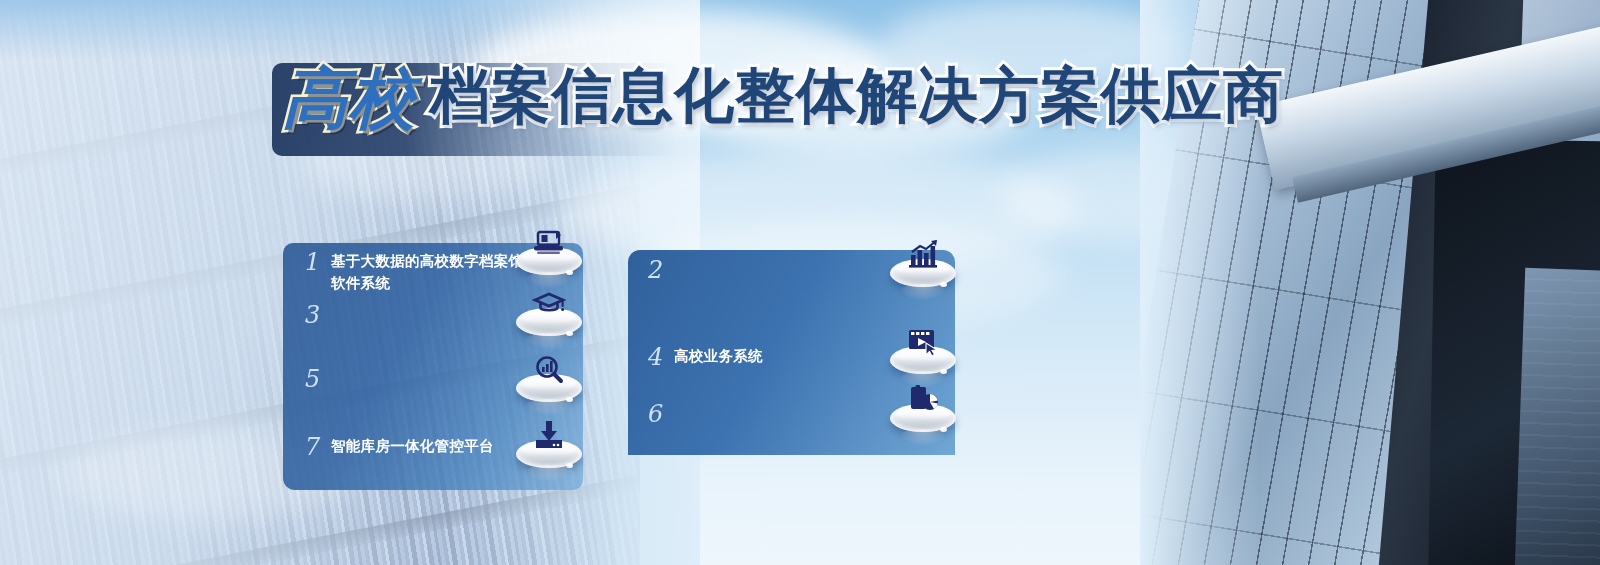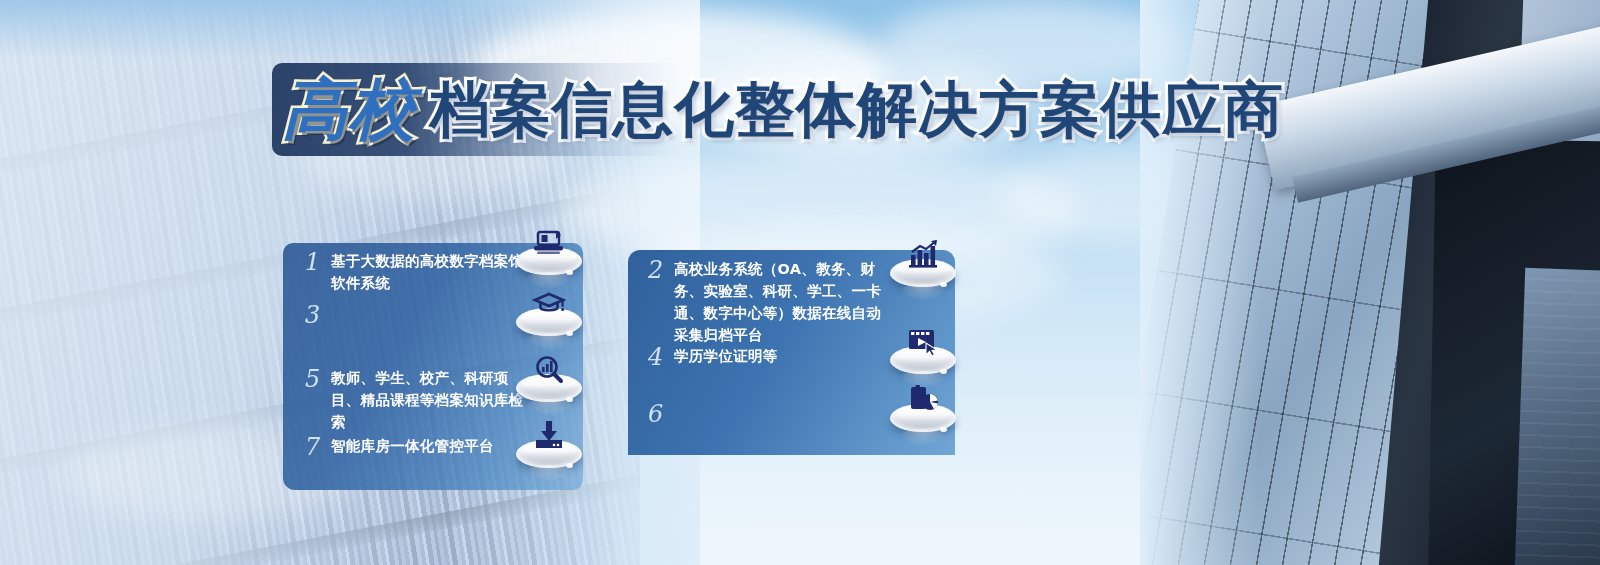--- a/index.html
+++ b/index.html
@@ -135,21 +135,21 @@
   }
 
   
   #title-band{
     position:absolute;left:272px;top:63px;width:740px;height:93px;
     border-radius:10px;
     background:linear-gradient(90deg,rgba(29,53,94,.92) 0%,rgba(31,57,100,.86) 18%,rgba(40,70,116,.45) 32%,rgba(52,88,140,.12) 44%,rgba(70,110,160,0) 55%);
   }
   #title-row{
     position:absolute;left:282px;top:66px;height:88px;
-    display:flex;align-items:center;white-space:nowrap;
+    display:flex;white-space:nowrap;
   }
   .t-main{
     font-family:"DejaVu Sans","Liberation Sans",sans-serif;
     font-weight:bold;font-style:italic;
     font-size:66px;line-height:66px;letter-spacing:1px;
     color:#2f6fc0;
     -webkit-text-stroke:5px #f7f1cf;
     paint-order:stroke fill;
     text-shadow:3px 4px 0 rgba(20,34,62,.45);
   }
@@ -300,21 +300,20 @@
           <g fill="#1f2a6e">
         <rect x="29.5" y="12" width="2.2" height="7" rx="1"></rect>
         <circle cx="30.6" cy="21.5" r="1.5"></circle>
       </g>
         </svg>
     </div>
   </div>
 
   <div class="item" style="left:305px;top:367px;width:232px;">
     <span class="num">5</span>
-    <span class="txt">教师、学生、校产、科研项目、精品课程等档案知识库检索</span>
   </div>
   <div class="disc-wrap" style="left:516px;top:358px;">
     <div class="disc">
         <span class="disc-sheen"></span>
       </div>
     <div class="disc-refl"></div>
     <div class="ico">
       <svg viewBox="0 0 34 32">
           <g fill="none" stroke="#1f2a6e" stroke-width="2.6">
         <circle cx="15" cy="13" r="9.5"></circle>
@@ -350,21 +349,20 @@
             <circle cx="26" cy="25" r="1.3"></circle>
       </g>
         </svg>
     </div>
   </div>
 
   <div class="panel" id="panel-right"></div>
 
   <div class="item" style="left:648px;top:258px;width:238px;">
     <span class="num">2</span>
-    <span class="txt">高校业务系统（OA、教务、财务、实验室、科研、学工、一卡通、数字中心等）数据在线自动采集归档平台</span>
   </div>
   <div class="disc-wrap" style="left:890px;top:243px;">
     <div class="disc">
         <span class="disc-sheen"></span>
       </div>
     <div class="disc-refl"></div>
     <div class="ico">
       <svg viewBox="0 0 34 32">
           <g fill="#1f2a6e">
         <rect x="5" y="16" width="4.6" height="10"></rect>
@@ -376,21 +374,21 @@
       <g fill="none" stroke="#1f2a6e" stroke-width="2.2">
         <path d="M6 13 L14 7 L20 10 L30 2"></path>
       </g>
       <path d="M25 2 L31 1 L30 7 Z" fill="#1f2a6e"></path>
       </svg>
     </div>
   </div>
 
   <div class="item" style="left:648px;top:345px;width:238px;">
     <span class="num">4</span>
-    <span class="txt">学历学位证明等</span>
+    <span class="txt">高校业务系统</span>
   </div>
   <div class="disc-wrap" style="left:890px;top:330px;">
     <div class="disc">
         <span class="disc-sheen"></span>
       </div>
     <div class="disc-refl"></div>
     <div class="ico">
       <svg viewBox="0 0 34 32">
           <g fill="#1f2a6e">
         <rect x="3" y="4" width="25" height="19" rx="1.5"></rect>

